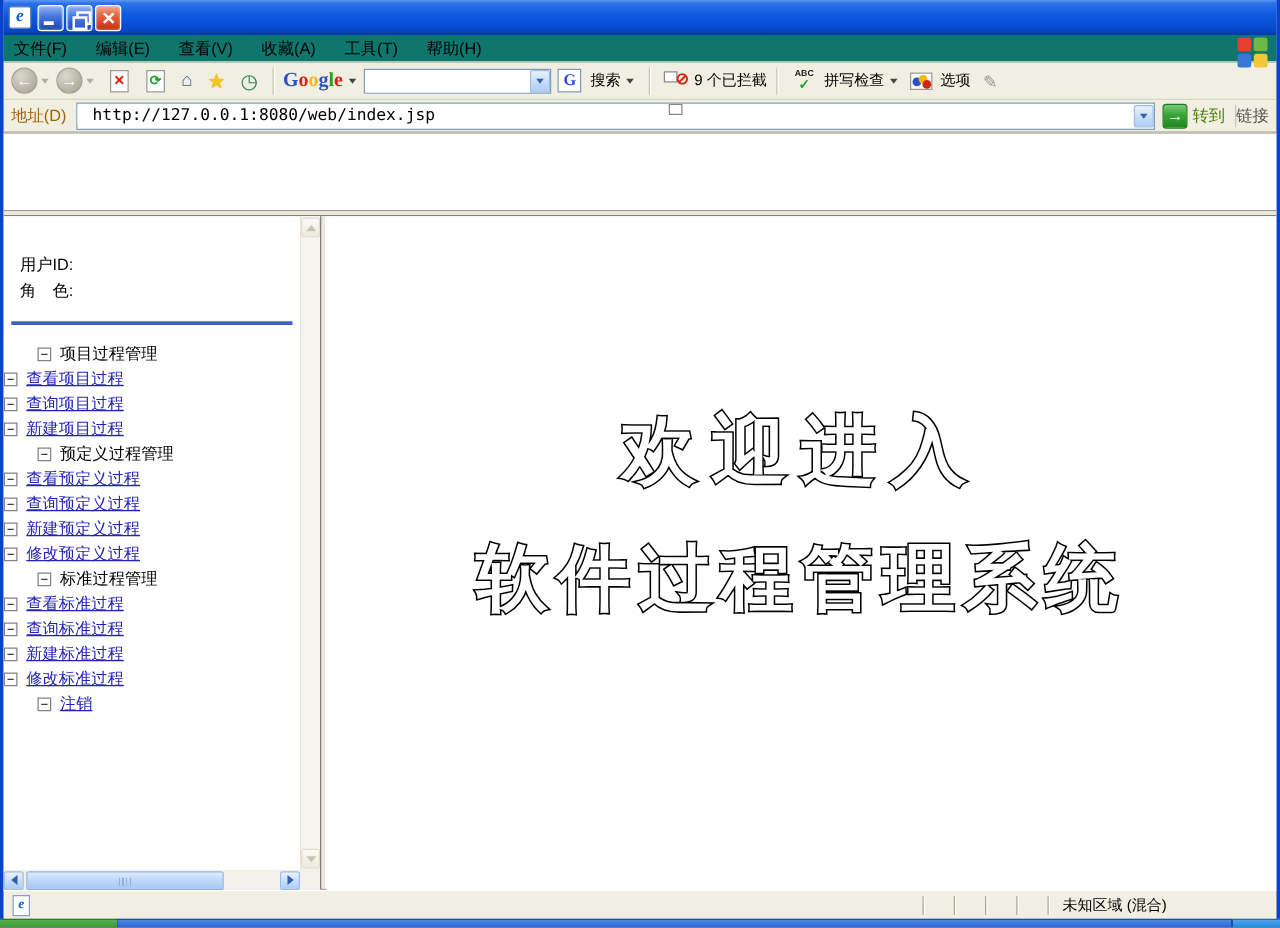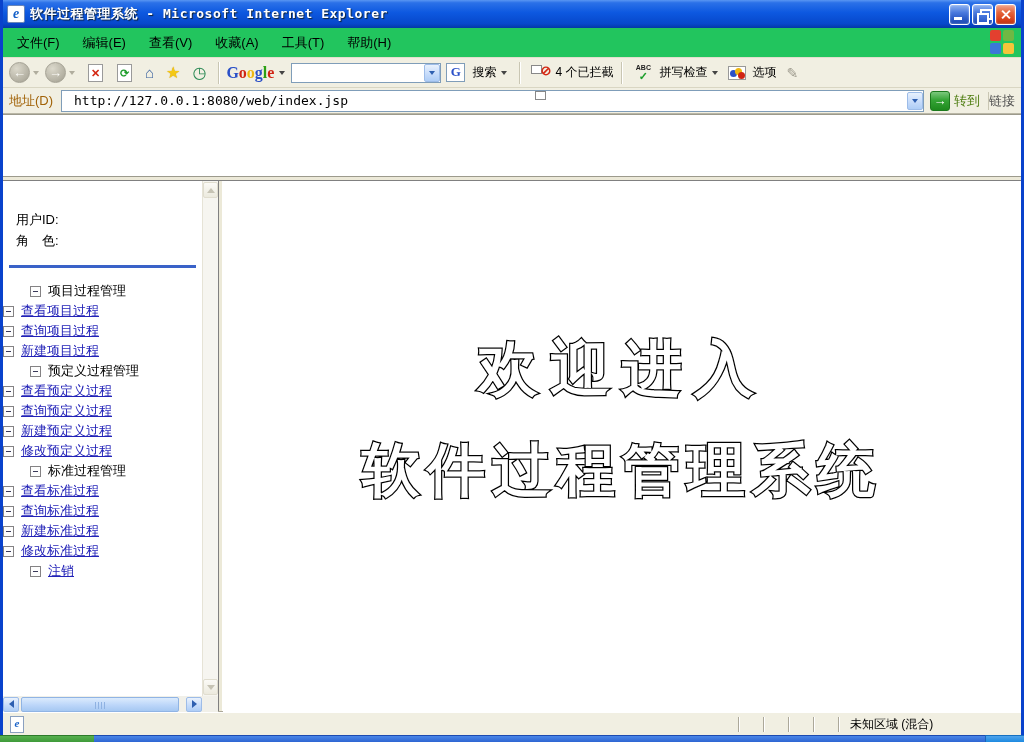--- a/index.html
+++ b/index.html
@@ -26,22 +26,22 @@
     background: linear-gradient(180deg,#8fb3f0 0%,#4a79dd 40%,#2d5cc8 70%,#1c48b0 100%);
     box-shadow: inset 0 0 2px rgba(255,255,255,.6); }
   .wbtn.close { background: linear-gradient(180deg,#f2a58c 0%,#e4633a 40%,#d8431c 75%,#b83210 100%); }
   .wbtn.min::after { content: ""; position: absolute; left: 4px; bottom: 4px; width: 8px; height: 3px; background: #fff; }
   .wbtn.restore::before { content: ""; position: absolute; left: 7px; top: 4px; width: 8px; height: 7px; border: 2px solid #fff; }
   .wbtn.restore::after  { content: ""; position: absolute; left: 4px; top: 8px; width: 8px; height: 7px; border: 2px solid #fff; background: linear-gradient(180deg,#4a79dd,#2d5cc8); }
   .wbtn.close::before, .wbtn.close::after { content: ""; position: absolute; left: 9px; top: 4px; width: 2px; height: 11px; background: #fff; }
   .wbtn.close::before { transform: rotate(45deg); } .wbtn.close::after { transform: rotate(-45deg); }
 
   
-  .menubar { height: 30px; flex: none; display: flex; align-items: center; padding-left: 6px;
-    background: #22c55e; border-bottom: 1px solid #E2DFCE; position: relative; }
+  .menubar { height: 22px; flex: none; display: flex; align-items: center; padding-left: 0;
+    background: #0f766e; border-bottom: 1px solid #E2DFCE; position: relative; }
   .menu-item { padding: 2px 8px; margin-right: 7px; color: #000; cursor: default; }
   .throbber { position: absolute; right: 6px; top: 1px; width: 26px; height: 26px; z-index: 5;
     display: grid; grid-template-columns: 11px 11px; grid-template-rows: 11px 11px; gap: 2px; padding: 1px; }
   .fl { border-radius: 2px; } .fl.r { background: #e3402f; } .fl.g { background: #70b843; }
   .fl.b { background: #3b77d8; } .fl.y { background: #f5c53a; }
 
   
   .toolbar { height: 30px; flex: none; display: flex; align-items: center; padding: 0 6px;
     background: #F1EFE2; border-bottom: 1px solid #D9D6C3; white-space: nowrap; }
   .nav-circle { width: 21px; height: 21px; border-radius: 50%; flex: none;
@@ -93,21 +93,21 @@
   .go-sq { width: 20px; height: 20px; border-radius: 3px; border: 1px solid #1c7a1c; color: #fff; text-align: center;
     line-height: 18px; font-weight: bold; background: linear-gradient(180deg,#7cc87c,#35a435 45%,#1e8a1e); margin-right: 4px; }
   .go-label { font-size: 13px; color: #4d7c0f; }
   .links-label { font-size: 13px; color: #555; border-left: 1px solid #c9c6b3; margin-left: 4px; flex: none; }
 
   
   .content { flex: 1; display: flex; flex-direction: column; background: #fff; border-top: 1px solid #9c9a8c; }
   .top-frame { height: 62px; flex: none; background: #fff; border-bottom: 1px solid #9c9a8c; }
   .frame-split-h { height: 4px; flex: none; background: #ECE9D8; border-bottom: 1px solid #808080; }
   .frames { flex: 1; display: flex; min-height: 0; }
-  .sidebar-frame { width: 215px; flex: none; position: relative; background: #fff; overflow: hidden; }
+  .sidebar-frame { width: 253px; flex: none; position: relative; background: #fff; overflow: hidden; }
   .frame-split-v { width: 5px; flex: none; background: #ECE9D8; border-left: 1px solid #808080; border-right: 1px solid #fff; }
   .main-frame { flex: 1; position: relative; background: #fff; overflow: hidden; }
 
   
   .sb-inner { position: absolute; left: 0; top: 0; right: 16px; bottom: 16px; overflow: hidden; }
   .user-block { padding: 30px 0 0 13px; }
   .user-line { height: 21px; font-size: 13px; color: #000; }
   .blue-hr { height: 3px; background: #3a62c8; margin: 12px 6px 0 6px; }
   .tree { margin-top: 13px; }
   .t-row { display: flex; align-items: center; height: 20px; }
@@ -161,21 +161,20 @@
   .tb-tray { width: 39px; flex: none; background: linear-gradient(180deg,#4fa3ec,#1d8ae0); border-top: 1px solid #1570c0; border-left: 1px solid #1a64b8; }
 </style>
 </head>
 <body>
 
 <div id="screen">
   <div class="window">
 
     <div class="titlebar">
       <span class="ie-ico">e</span>
-      <span class="title-text">软件过程管理系统 - Microsoft Internet Explorer</span>
       <span class="winbtns">
         <span class="wbtn min"></span>
         <span class="wbtn restore"></span>
         <span class="wbtn close"></span>
       </span>
     </div>
 
     <div class="menubar">
       <span class="menu-item">文件(F)</span>
       <span class="menu-item">编辑(E)</span>
@@ -212,21 +211,21 @@
       </span>
       <span class="gbtn">G</span>
       <span class="tb-label">搜索</span>
       <span class="chev dark"></span>
       <span class="tsep"></span>
       <span class="popup-ico">
         <span class="win w1"></span>
           <span class="win w2"></span>
         <span class="slash">⊘</span>
       </span>
-      <span class="tb-label">4 个已拦截</span>
+      <span class="tb-label">9 个已拦截</span>
       <span class="tsep"></span>
       <span class="abc-ico">
         <span class="abc">ABC</span>
         <span class="chk">✓</span>
       </span>
       <span class="tb-label">拼写检查</span>
       <span class="chev dark"></span>
       <span class="opt-ico">
           <i class="o1"></i>
           <i class="o2"></i>

